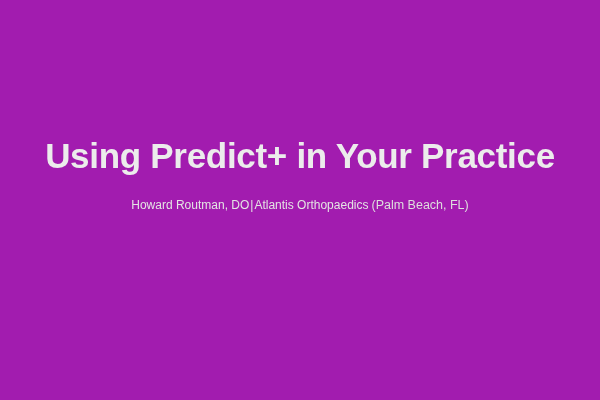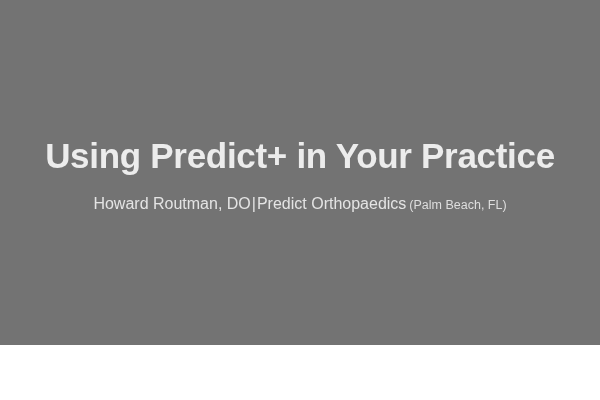--- a/index.html
+++ b/index.html
@@ -10,22 +10,22 @@
   body {
     width: 600px;
     height: 400px;
     overflow: hidden;
     font-family: "Liberation Sans", sans-serif;
   }
 
   #slide {
     position: relative;
     width: 600px;
-    height: 345px;
-    background: #737373;
+    height: 400px;
+    background: #a21caf;
     display: flex;
     flex-direction: column;
     align-items: center;
     justify-content: flex-start;
     -webkit-font-smoothing: antialiased;
   }
 
   #title-block {
     position: absolute;
     top: 136px;
@@ -59,21 +59,21 @@
     font-weight: normal;
     font-size: 16px;
     line-height: 27px;
     color: #e4e4e4;
     white-space: nowrap;
   }
 
   .author-name,
   .author-sep,
   .author-affil {
-    font-size: 16px;
+    font-size: 12px;
   }
 
   .author-sep {
     padding: 0 1px;
   }
 
   .author-location {
     font-size: 12.5px;
     color: #dedede;
     padding-left: 3px;
@@ -84,19 +84,19 @@
 
 <div id="slide">
 
   <div id="title-block">
     <h1 id="slide-title">Using Predict+ in Your Practice</h1>
   </div>
 
   <div id="authors-block">
 
     <div class="author-line">
-      <span class="author-name">Howard Routman, DO</span><span class="author-sep">|</span><span class="author-affil">Predict Orthopaedics</span><span class="author-location">(Palm Beach, FL)</span>
+      <span class="author-name">Howard Routman, DO</span><span class="author-sep">|</span><span class="author-affil">Atlantis Orthopaedics</span><span class="author-location">(Palm Beach, FL)</span>
     </div>
 
 
   </div>
 
 </div>
 
 </body></html>

